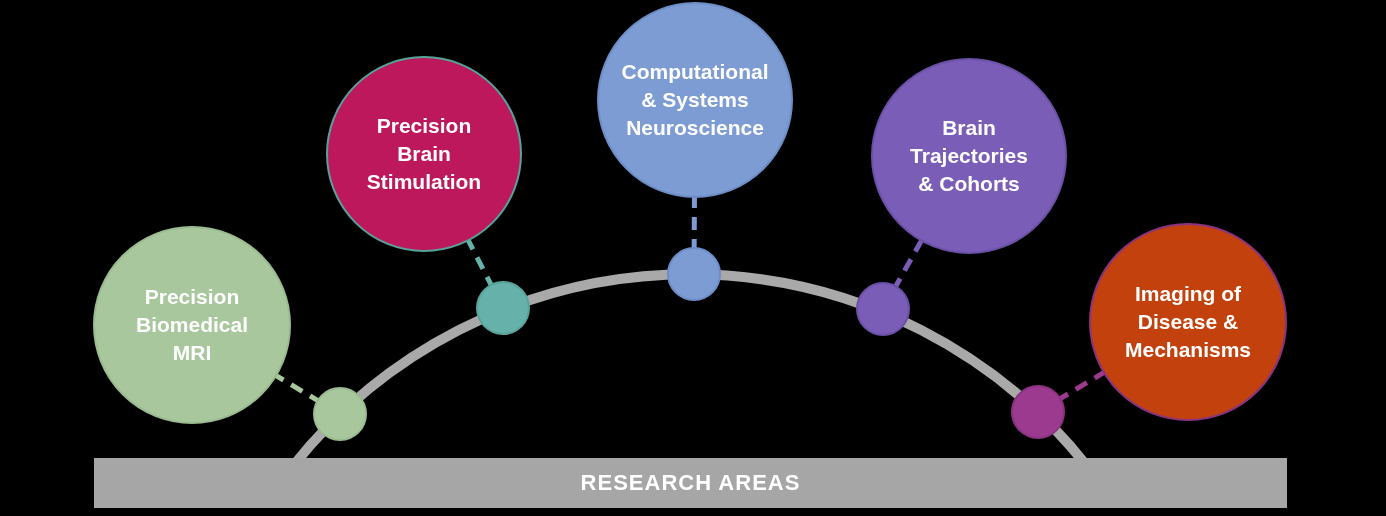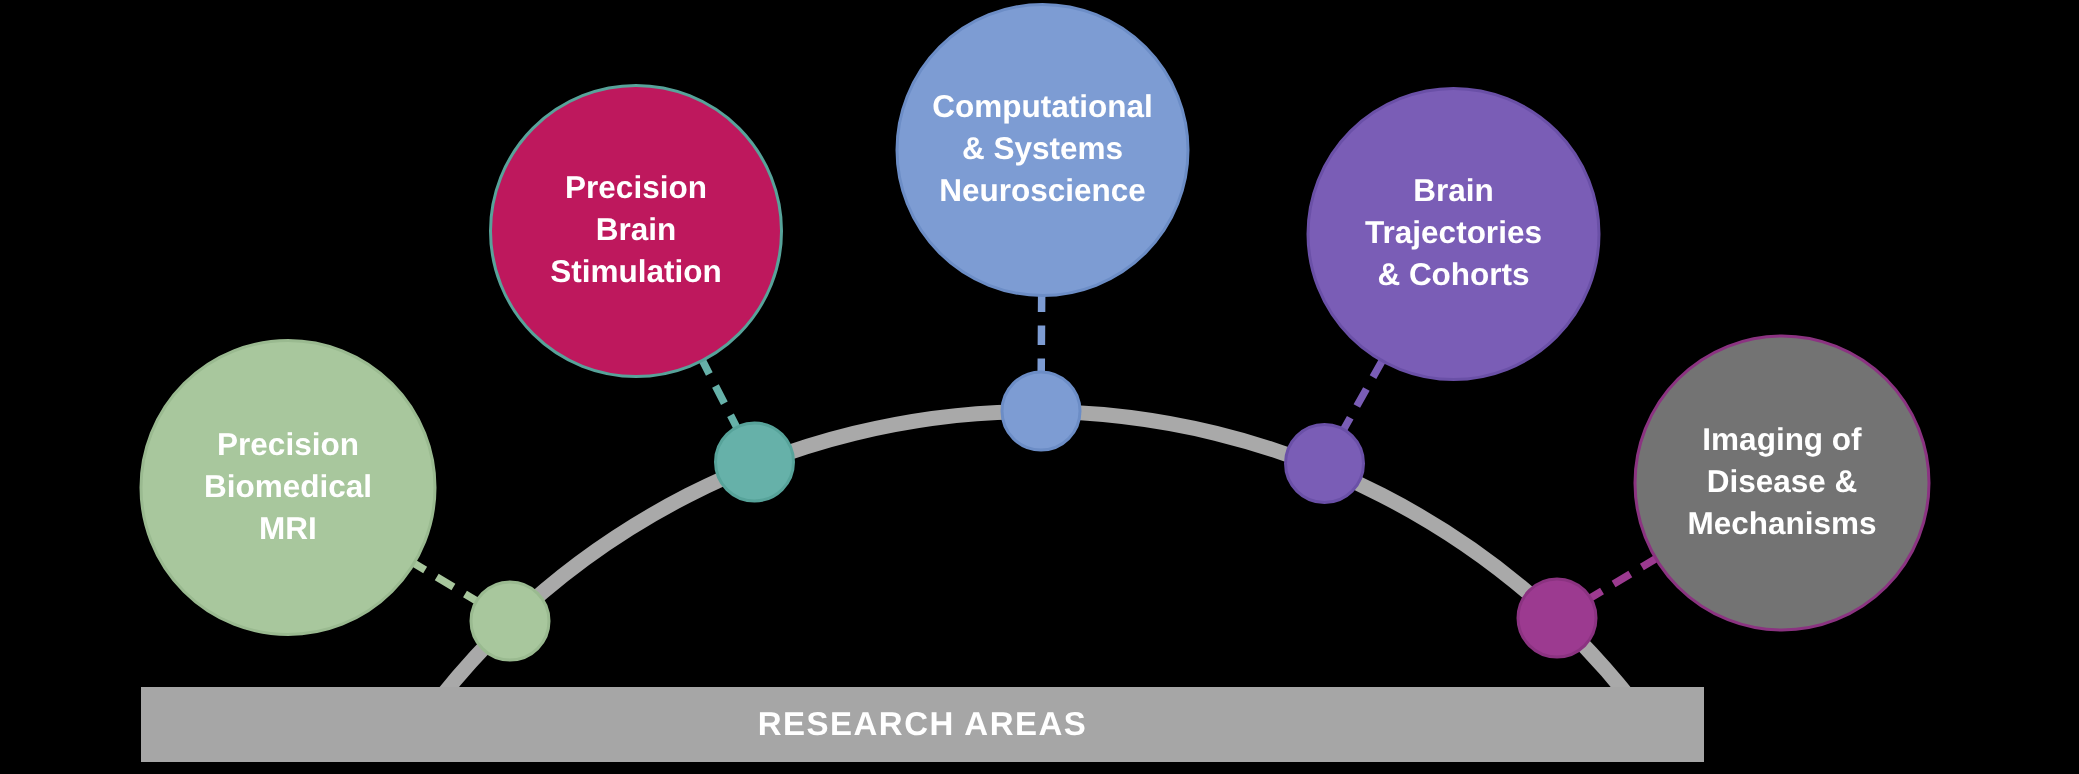--- a/index.html
+++ b/index.html
@@ -18,21 +18,21 @@
   .stage svg.underlay {
     position: absolute;
     left: 0;
     top: 0;
     z-index: 1;
   }
   .baseline-bar {
     position: absolute;
     left: 94px;
     top: 458px;
-    width: 1042px;
+    width: 1193px;
     height: 50px;
     z-index: 2;
     display: flex;
     align-items: center;
     justify-content: center;
   }
   .baseline-bar .bar-title {
     color: #ffffff;
     font-size: 22px;
     font-weight: bold;
@@ -107,19 +107,19 @@
 &amp; Systems
 Neuroscience</span>
   </div>
 
   <div class="area-circle c-cohorts" style="background: rgb(122, 93, 182); border-color: rgb(106, 80, 167);">
     <span class="area-label" style="color: rgb(255, 255, 255);">Brain
 Trajectories
 &amp; Cohorts</span>
   </div>
 
-  <div class="area-circle c-imaging" style="background: #737373; border-color: rgb(139, 51, 129);">
+  <div class="area-circle c-imaging" style="background: #c2410c; border-color: rgb(139, 51, 129);">
     <span class="area-label" style="color: rgb(255, 255, 255);">Imaging of
 Disease &amp;
 Mechanisms</span>
   </div>
 
 </div>
 
 </body></html>

